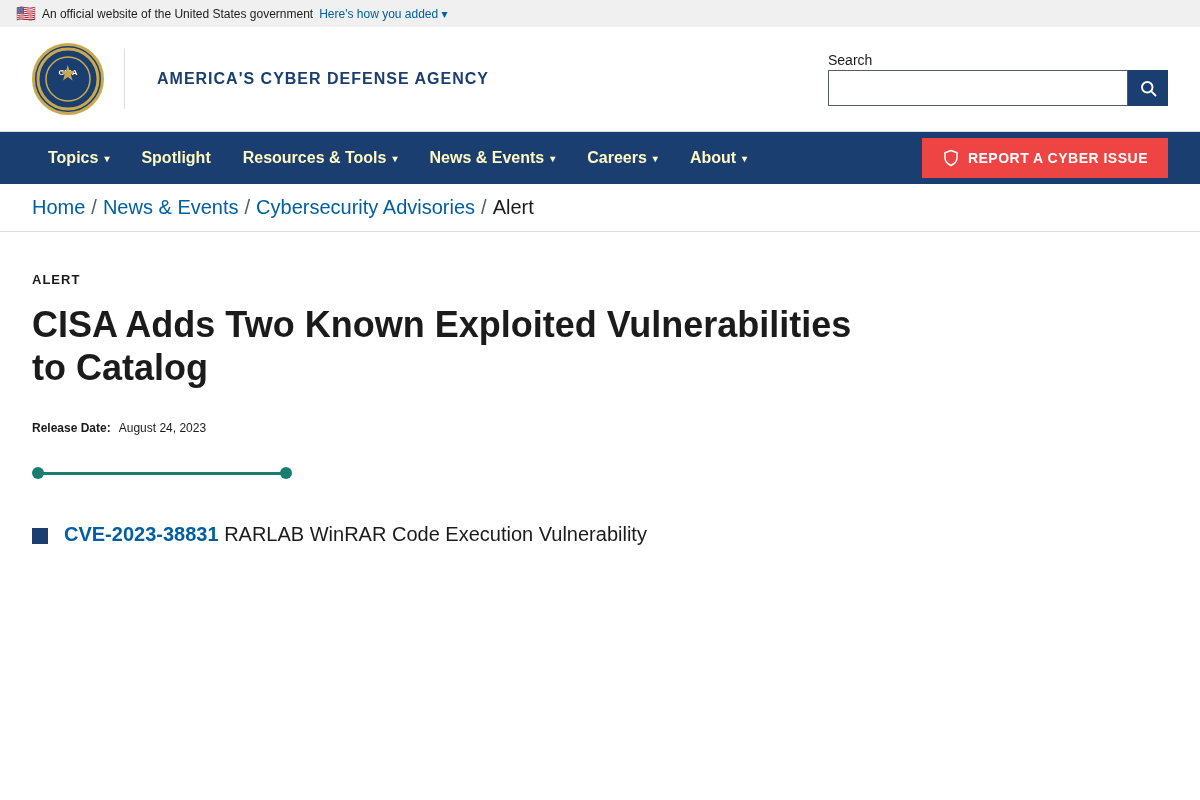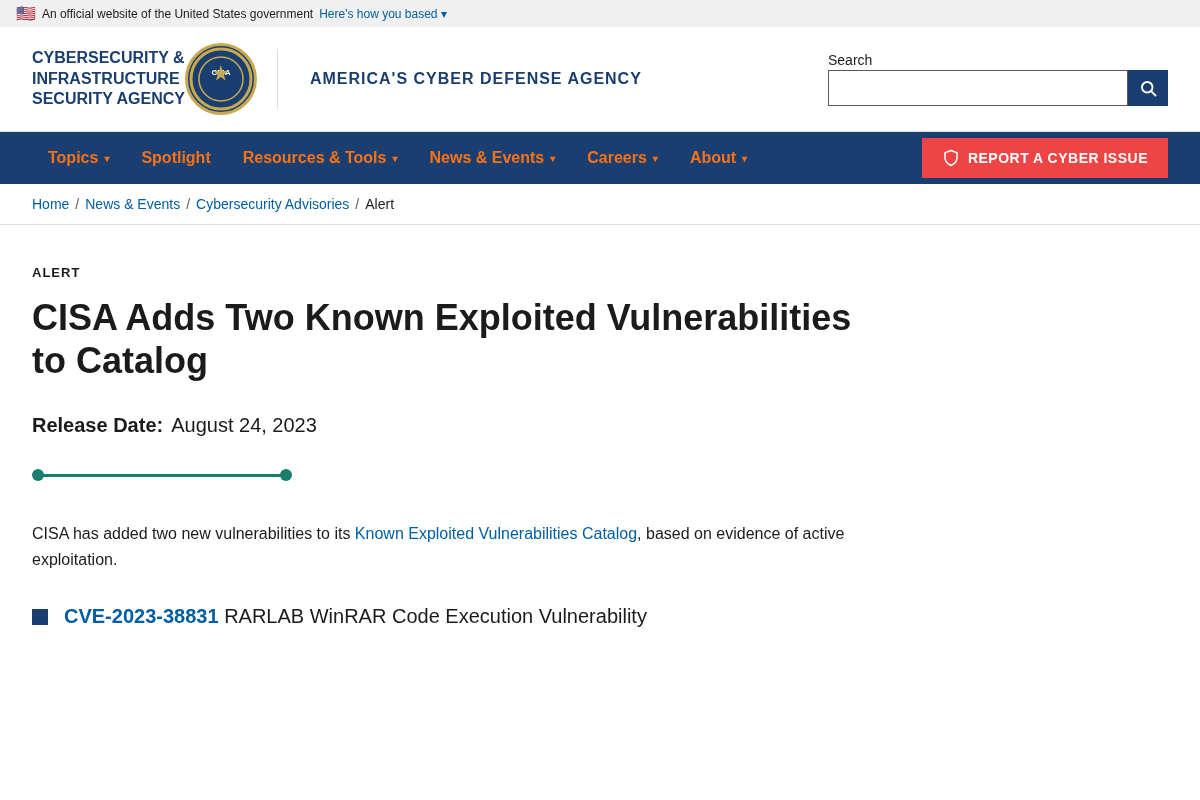--- a/index.html
+++ b/index.html
@@ -102,21 +102,21 @@
       padding: 0 32px;
       display: flex;
       align-items: stretch;
     }
     .nav-item {
       display: flex;
       align-items: center;
       gap: 6px;
       padding: 0 16px;
       height: 52px;
-      color: #f97316;
+      color: #fef9c3;
       font-size: 16px;
       font-weight: 600;
       cursor: pointer;
       text-decoration: none;
       white-space: nowrap;
     }
     .nav-arrow { font-size: 10px; }
     .nav-spacer { flex: 1; }
     .report-btn {
       display: flex;
@@ -139,21 +139,21 @@
       padding: 12px 32px;
       display: flex;
       align-items: center;
       justify-content: space-between;
       border-bottom: 1px solid #ddd;
     }
     .breadcrumb {
       display: flex;
       align-items: flex-end;
       gap: 6px;
-      font-size: 14px;
+      font-size: 20px;
     }
     .breadcrumb a { color: #005ea2; text-decoration: none; }
     .breadcrumb-sep { color: #565c65; }
     .breadcrumb-current { color: #1b1b1b; }
     .share-section {
       display: flex;
       align-items: center;
       gap: 12px;
     }
     .share-label { font-size: 14px; font-weight: 600; color: #1b1b1b; }
@@ -188,21 +188,21 @@
       font-size: 36px;
       font-weight: 700;
       color: #1b1b1b;
       line-height: 1.2;
       margin-bottom: 32px;
     }
     .release-date {
       display: flex;
       align-items: baseline;
       gap: 8px;
-      font-size: 20px;
+      font-size: 12px;
       margin-bottom: 32px;
     }
     .release-date-label { font-weight: 700; color: #1b1b1b; }
     .release-date-value { color: #1b1b1b; }
 
     
     .decorative-line {
       display: flex;
       align-items: center;
       margin-bottom: 40px;
@@ -278,33 +278,28 @@
       margin: 0 20px;
     }
   </style>
 </head>
 <body>
 
 <div class="gov-banner">
   <span class="flag">🇺🇸</span>
   <span>An official website of the United States government</span>
   <a href="#">
-    <span>Here's how you based</span>
+    <span>Here's how you added</span>
     <span>▾</span>
   </a>
 </div>
 
 <header class="site-header">
   <div class="header-left">
     <div class="header-branding">
-      <div class="agency-name">
-        <span class="cisa-full-name">CYBERSECURITY &amp;</span>
-        <span class="cisa-full-name">INFRASTRUCTURE</span>
-        <span class="cisa-full-name">SECURITY AGENCY</span>
-      </div>
       <div class="logo-seal">
         <svg width="64" height="64" viewBox="0 0 64 64">
           <circle cx="32" cy="32" r="30" fill="#1a3e6f" stroke="#c8a951" stroke-width="3"></circle>
           <circle cx="32" cy="32" r="22" fill="none" stroke="#c8a951" stroke-width="1.5"></circle>
           <text x="32" y="28" text-anchor="middle" fill="#fff" font-size="8" font-weight="bold">CISA</text>
           <polygon points="32,14 35,24 45,24 37,30 40,40 32,34 24,40 27,30 19,24 29,24" fill="#c8a951" transform="scale(0.6) translate(21,16)"></polygon>
         </svg>
       </div>
       <div class="divider-v"></div>
       <span class="tagline">AMERICA'S CYBER DEFENSE AGENCY</span>
@@ -378,24 +373,20 @@
       <span class="release-date-label">Release Date:</span>
       <span class="release-date-value">August 24, 2023</span>
     </div>
 
     <div class="decorative-line">
       <div class="line-dot-left"></div>
       <div class="line-main"></div>
       <div class="line-dot-right"></div>
     </div>
 
-    <p class="body-text">
-      <span>CISA has added two new vulnerabilities to its</span>
-      <a href="#">Known Exploited Vulnerabilities Catalog</a><span>, based on evidence of active exploitation.</span>
-    </p>
 
     <ul class="vuln-list">
       <li class="vuln-item">
         <div class="vuln-bullet"></div>
         <span>
           <a href="#">CVE-2023-38831</a>
           <span> </span><span>RARLAB WinRAR Code Execution Vulnerability</span>
         </span>
       </li>
     </ul>

